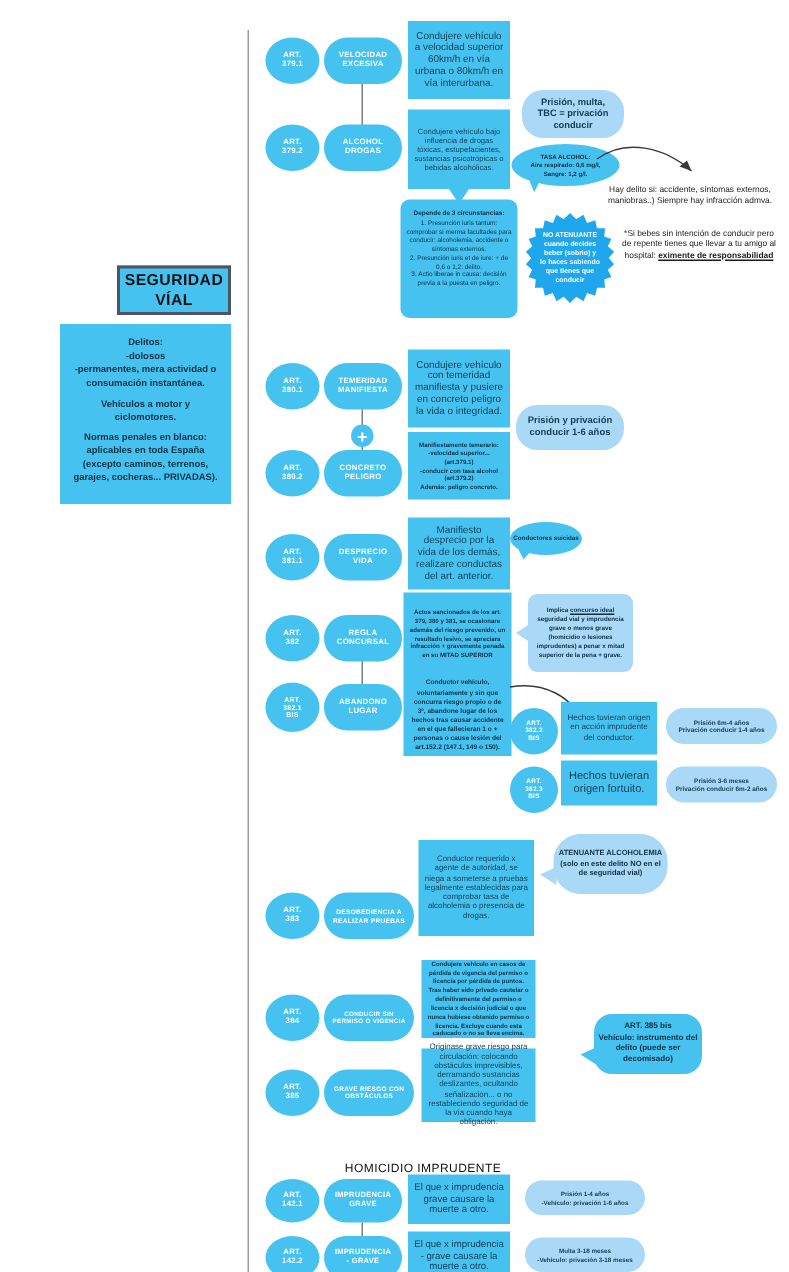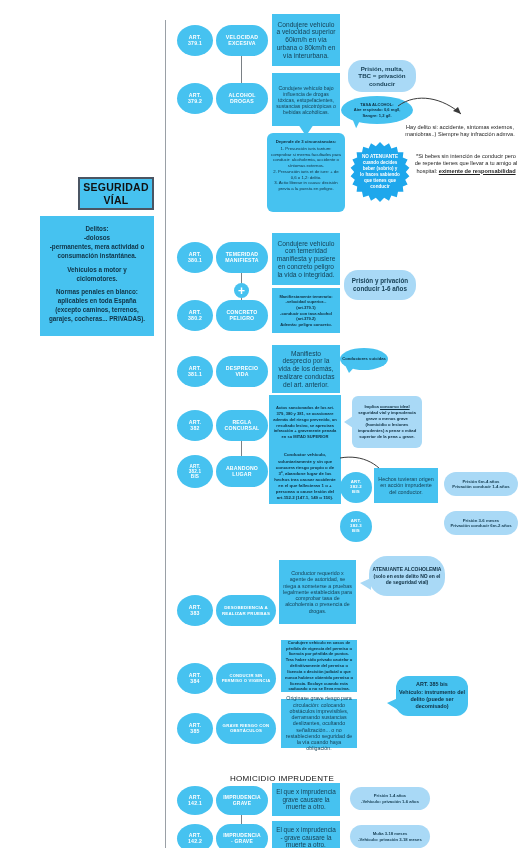--- a/index.html
+++ b/index.html
@@ -237,20 +237,21 @@
   <div class="abs pill ell" style="left:340px;top:472px;width:32px;height:31px;font-size:4.3px;white-space:pre-line;">ART.
 382.2
 BIS</div>
   <div class="abs rect" style="left:374px;top:468px;width:64px;height:35px;font-size:5.4px;">Hechos tuvieran origen en acción imprudente del conductor.</div>
   <div class="abs bubble sm" style="left:444px;top:472px;width:74px;height:24px;font-size:4.3px;white-space:pre-line;">Prisión 6m-4 años
 Privación conducir 1-4 años</div>
 
   <div class="abs pill ell" style="left:340px;top:511px;width:32px;height:31px;font-size:4.3px;white-space:pre-line;">ART.
 382.3
 BIS</div>
+  <div class="abs rect" style="left:374px;top:507px;width:64px;height:30px;font-size:7.4px;">Hechos tuvieran origen fortuito.</div>
   <div class="abs bubble sm" style="left:444px;top:511px;width:74px;height:24px;font-size:4.3px;white-space:pre-line;">Prisión 3-6 meses
 Privación conducir 6m-2 años</div>
 
   <div class="abs pill ell" style="left:177px;top:595px;width:36px;height:31px;font-size:5.2px;white-space:pre-line;">ART.
 383</div>
   <div class="abs pill round" style="left:216px;top:595px;width:60px;height:31px;font-size:4.4px;white-space:pre-line;">DESOBEDIENCIA A
 REALIZAR PRUEBAS</div>
   <div class="abs rect" style="left:279px;top:560px;width:77px;height:64px;font-size:5.3px;">Conductor requerido x agente de autoridad, se niega a someterse a pruebas legalmente establecidas para comprobar tasa de alcoholemia o presencia de drogas.</div>
 
   <div class="abs" style="left:369px;top:556px;width:76px;height:40px;">

